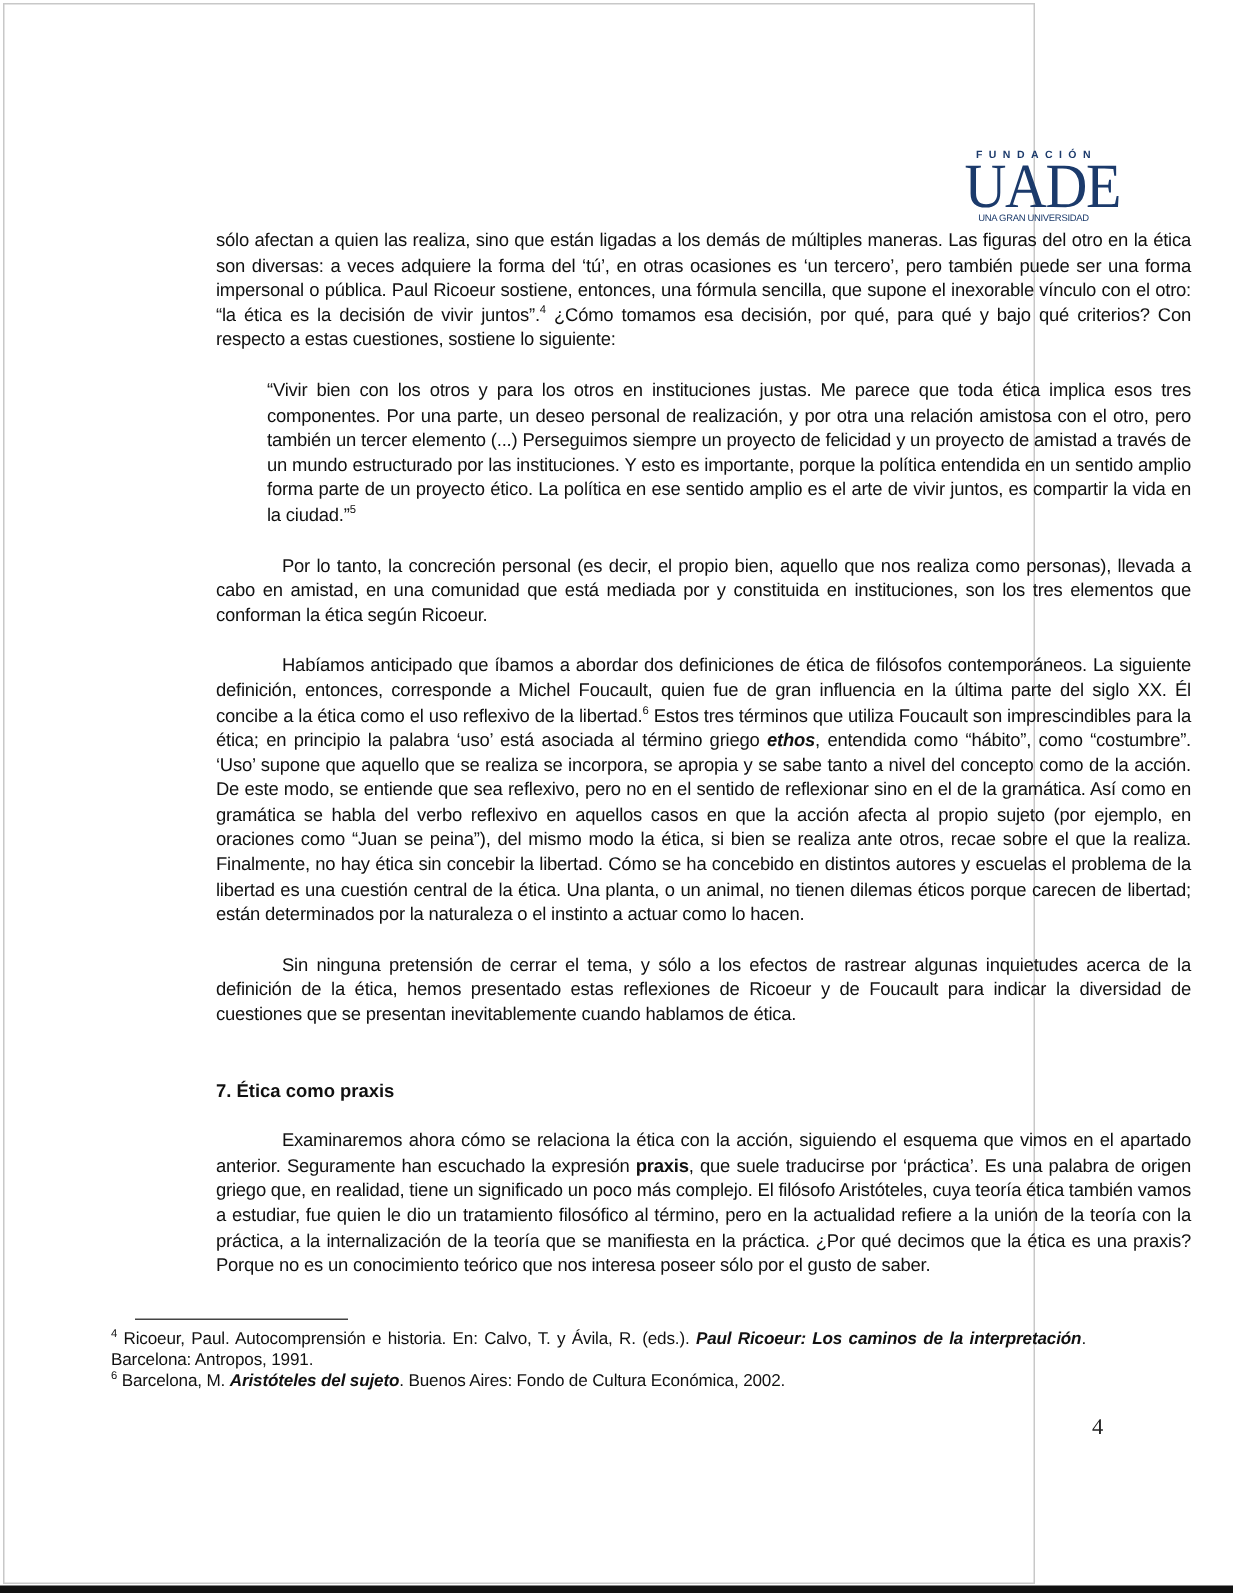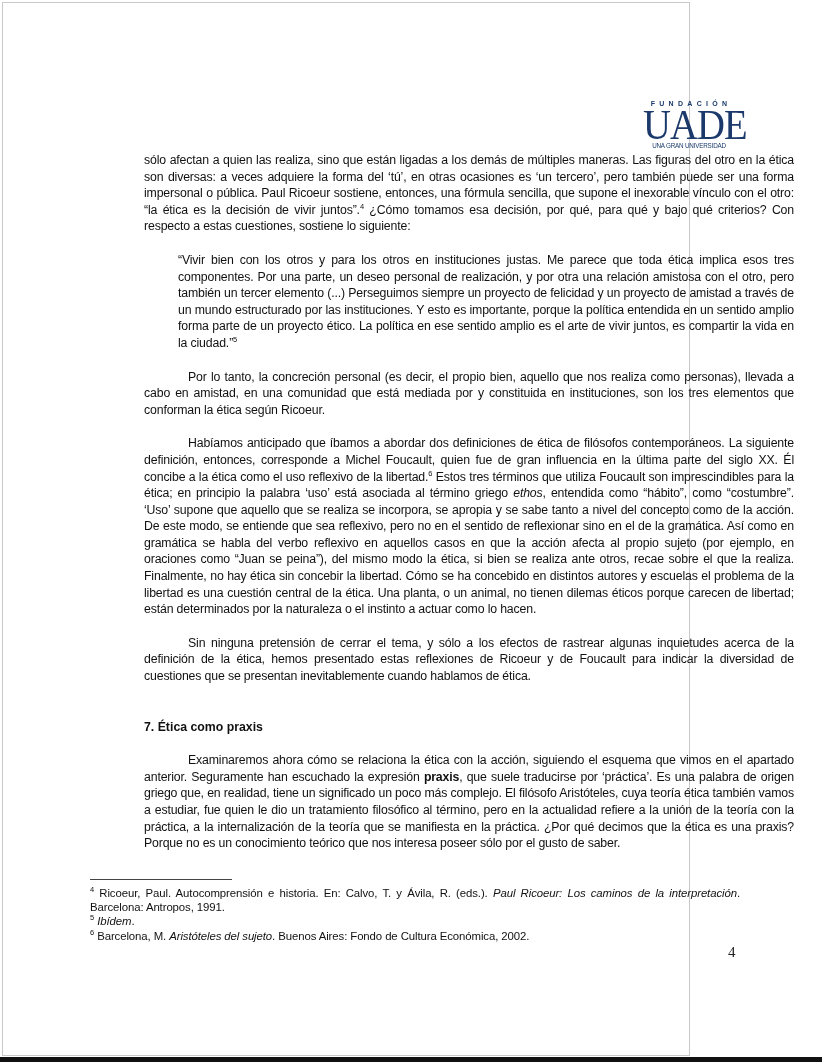--- a/index.html
+++ b/index.html
@@ -15,24 +15,24 @@
   .logo .tag { font-family: "Liberation Sans", sans-serif; font-size: 6.3px; letter-spacing: -0.2px; line-height: 8px; }
   .content { position: absolute; left: 106px; top: 152px; width: 650px; margin-left: 38px; }
   p { margin: 0; font-family: "Liberation Sans", sans-serif; font-size: 12.3px; line-height: 16.6px; text-align: justify; color: #111; letter-spacing: -0.15px; }
   .indent { text-indent: 44px; }
   .quote { margin: 0 0 0 34px; }
   .gap { height: 17px; }
   .gap2 { height: 34px; }
   h3 { margin: 0; font-family: "Liberation Sans", sans-serif; font-size: 12.3px; line-height: 16.6px; font-weight: bold; color: #111; }
   sup { font-size: 7.5px; line-height: 0; vertical-align: super; }
   .fn-rule { position: absolute; left: 90px; top: 879px; width: 142px; border-top: 1px solid #444; }
-  .footnotes { position: absolute; left: 90px; top: 886px; width: 650px; }
+  .footnotes { position: absolute; left: 74px; top: 886px; width: 650px; }
   .footnotes p { font-family: "Liberation Sans", sans-serif; font-size: 11.4px; line-height: 14.2px; letter-spacing: -0.1px; }
   .page-num { position: absolute; left: 728px; top: 944px; font-family: "Liberation Serif", serif; font-size: 15px; color: #222; }
-  i.it { font-style: italic; }
+  i.it { font-style: italic; font-weight: bold; }
   b { font-weight: bold; }
 </style>
 </head>
 <body>
 
 <div class="page">
   <div class="logo">
     <div class="fund">FUNDACIÓN</div>
     <div class="uade">UADE</div>
     <div class="tag">UNA GRAN UNIVERSIDAD</div>
@@ -51,18 +51,17 @@
   <p class="indent">Sin ninguna pretensión de cerrar el tema, y sólo a los efectos de rastrear algunas inquietudes acerca de la definición de la ética, hemos presentado estas reflexiones de Ricoeur y de Foucault para indicar la diversidad de cuestiones que se presentan inevitablemente cuando hablamos de ética.</p>
   <div class="gap2"></div>
   <h3>7. Ética como praxis</h3>
   <div class="gap"></div>
   <p class="indent"><span>Examinaremos ahora cómo se relaciona la ética con la acción, siguiendo el esquema que vimos en el apartado anterior. Seguramente han escuchado la expresión </span><b>praxis</b><span>, que suele traducirse por ‘práctica’. Es una palabra de origen griego que, en realidad, tiene un significado un poco más complejo. El filósofo Aristóteles, cuya teoría ética también vamos a estudiar, fue quien le dio un tratamiento filosófico al término, pero en la actualidad refiere a la unión de la teoría con la práctica, a la internalización de la teoría que se manifiesta en la práctica. ¿Por qué decimos que la ética es una praxis? Porque no es un conocimiento teórico que nos interesa poseer sólo por el gusto de saber.</span></p>
 </div>
 
 <div class="fn-rule"></div>
 <div class="footnotes">
   <p><sup>4</sup><span> Ricoeur, Paul. Autocomprensión e historia. En: Calvo, T. y Ávila, R. (eds.). </span><i class="it">Paul Ricoeur: Los caminos de la interpretación</i><span>. Barcelona: Antropos, 1991.</span></p>
-  <p><sup>5</sup><span> </span><i class="it">Ibídem</i><span>.</span></p>
   <p><sup>6</sup><span> Barcelona, M. </span><i class="it">Aristóteles del sujeto</i><span>. Buenos Aires: Fondo de Cultura Económica, 2002.</span></p>
 </div>
 
 <div class="page-num">4</div>
 <div class="bottom-bar"></div>
 
 </body></html>

